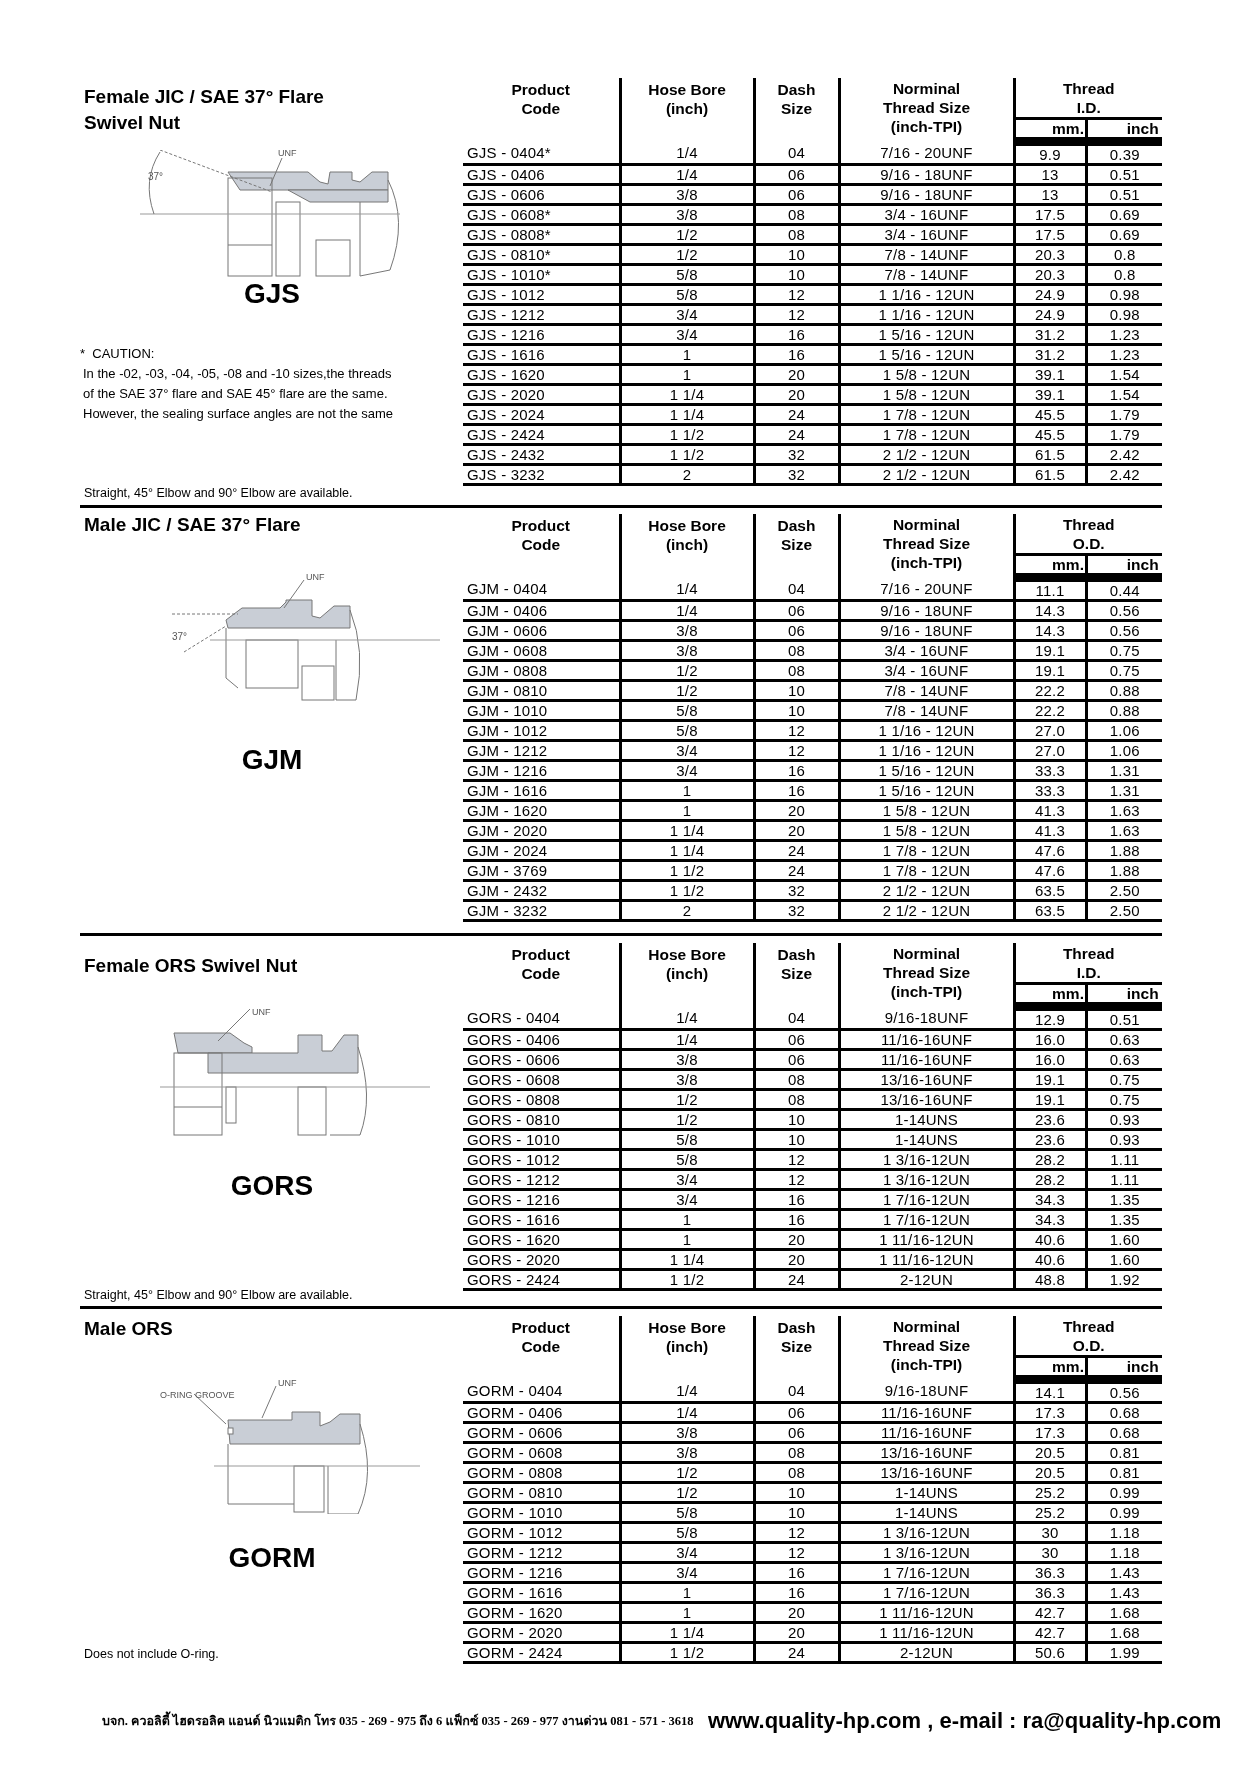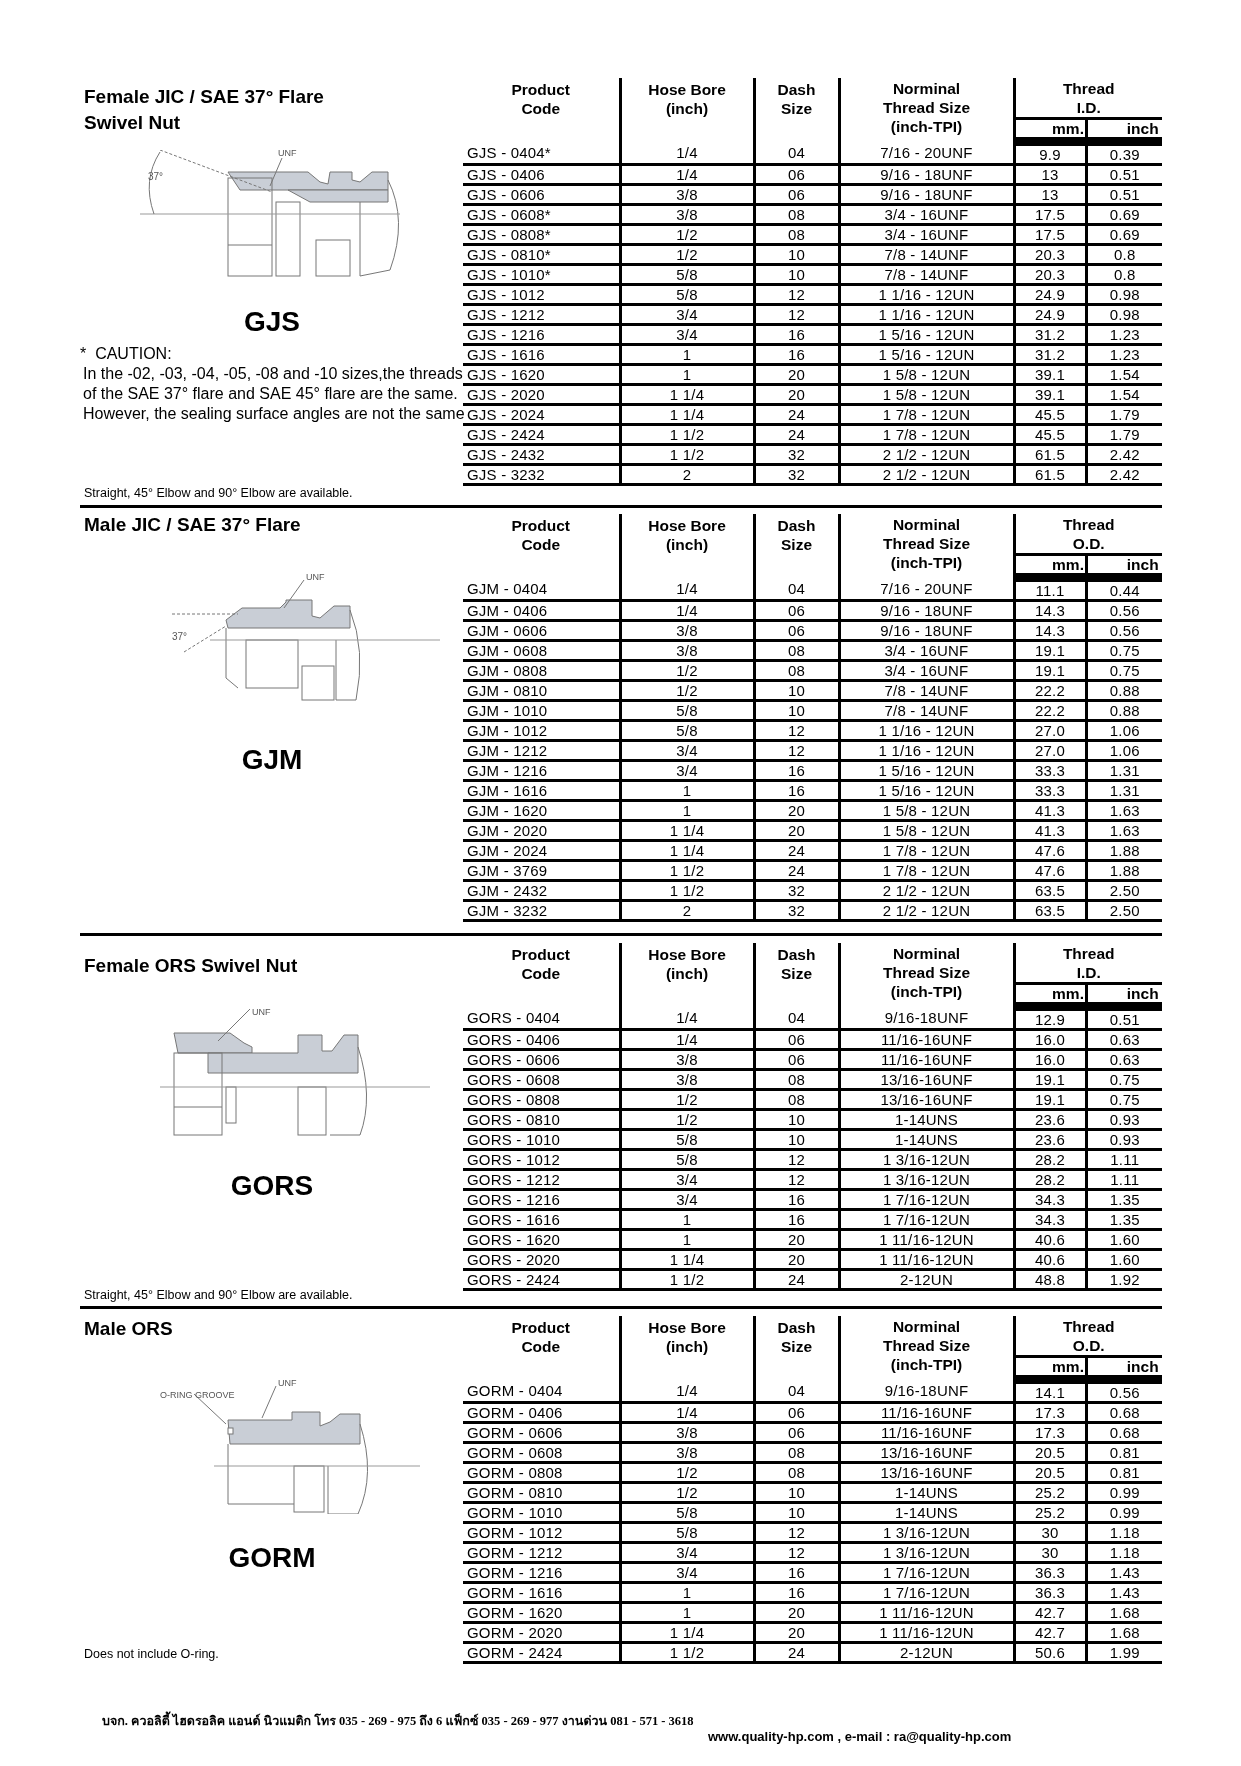--- a/index.html
+++ b/index.html
@@ -3,31 +3,31 @@
 <meta charset="utf-8">
 <style>
   html,body{margin:0;padding:0;background:#fff;}
   body{width:1241px;height:1766px;position:relative;font-family:"Liberation Sans",sans-serif;color:#000;overflow:hidden;}
   .section{position:absolute;left:80px;width:1082px;}
   .sec-rule{position:absolute;left:0;width:1082px;height:3px;background:#000;}
   .title{position:absolute;left:4px;font-weight:bold;font-size:19px;line-height:26px;}
   .drawing{position:absolute;}
   .code-label{position:absolute;font-weight:bold;font-size:28px;text-align:center;width:200px;}
   .note{position:absolute;left:4px;font-size:12.5px;line-height:20px;}
-  .caution{position:absolute;left:0;font-size:16px;line-height:20px;}
+  .caution{position:absolute;left:0;font-size:13px;line-height:20px;}
   table.spec{position:absolute;left:383px;border-collapse:collapse;width:699px;table-layout:fixed;}
   table.spec th{font-weight:bold;font-size:15.5px;line-height:19px;text-align:center;vertical-align:top;padding:0;margin-top:8px;}
   table.spec td{font-size:15px;line-height:17px;height:17px;padding:0;text-align:center;font-family:"Liberation Sans",sans-serif;letter-spacing:0.2px;border-bottom:3px solid #000;}
   table.spec td.code{text-align:left;padding-left:4px;}
   table.spec th.vl, table.spec td.vl{border-left:3px solid #000;}
   table.spec th.sub{font-size:15.5px;line-height:17px;border-top:3px solid #000;vertical-align:bottom;padding-left:36px;}
   table.spec tr.hdr-last th{border-bottom:9px solid #000;}
   .footer{position:absolute;left:0;top:1706px;width:1241px;}
   .footer .thai{position:absolute;left:102px;top:0;font-family:"Liberation Serif",serif;font-weight:bold;font-size:12.5px;line-height:30px;white-space:nowrap;}
-  .footer .web{position:absolute;left:708px;top:16px;font-weight:bold;font-size:13px;line-height:30px;white-space:nowrap;}
+  .footer .web{position:absolute;left:708px;top:0;font-weight:bold;font-size:22px;line-height:30px;white-space:nowrap;}
 </style>
 </head>
 <body>
 
 <div class="section" style="top:78px;height:430px;">
   <div class="title" style="top:6px;">
     <div>Female JIC / SAE 37° Flare</div>
     <div>Swivel Nut</div>
   </div>
   <svg class="drawing" style="left:60px;top:72px;" width="320" height="140" viewBox="0 0 320 140">
@@ -40,21 +40,21 @@
       <rect x="176" y="90" width="34" height="36"></rect>
       <path d="M248 30 Q268 70 250 120 L220 126 L220 52"></path>
       <line x1="0" y1="64" x2="260" y2="64" stroke="#999"></line>
       <line x1="20" y1="0" x2="132" y2="42" stroke-dasharray="3 2"></line>
       <path d="M20 2 Q2 30 14 64"></path>
       <line x1="142" y1="8" x2="130" y2="36"></line>
     </g>
     <text x="8" y="30" font-size="10" fill="#555" font-family="Liberation Sans, sans-serif">37°</text>
     <text x="138" y="6" font-size="9" fill="#555" font-family="Liberation Sans, sans-serif">UNF</text>
   </svg>
-  <div class="code-label" style="left:92px;top:200px;margin-top:28px;">GJS</div>
+  <div class="code-label" style="left:92px;top:200px;">GJS</div>
   <div class="caution" style="top:266px;">
     <div><span>*</span>&nbsp;&nbsp;<span>CAUTION:</span></div>
     <div style="padding-left:3px">In the -02, -03, -04, -05, -08 and -10 sizes,the threads</div>
     <div style="padding-left:3px">of the SAE 37° flare and SAE 45° flare are the same.</div>
     <div style="padding-left:3px">However, the sealing surface angles are not the same</div>
   </div>
   <div class="note" style="top:405px;">Straight, 45° Elbow and 90° Elbow are available.</div>
   <table class="spec" style="top:0;">
       <colgroup>
         <col style="width:157px">

